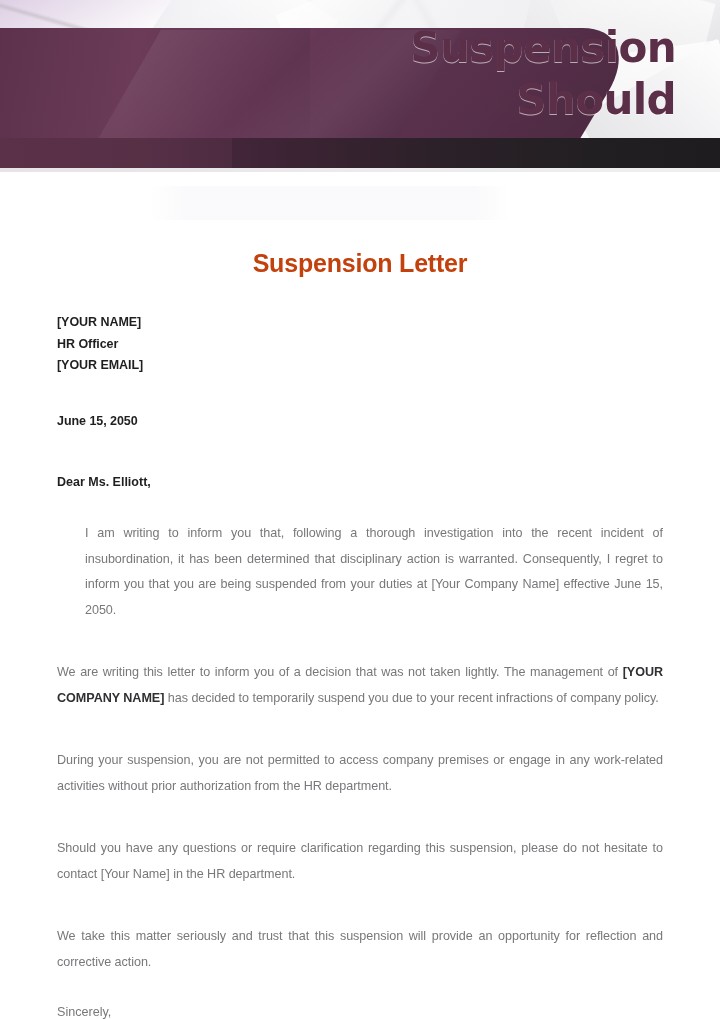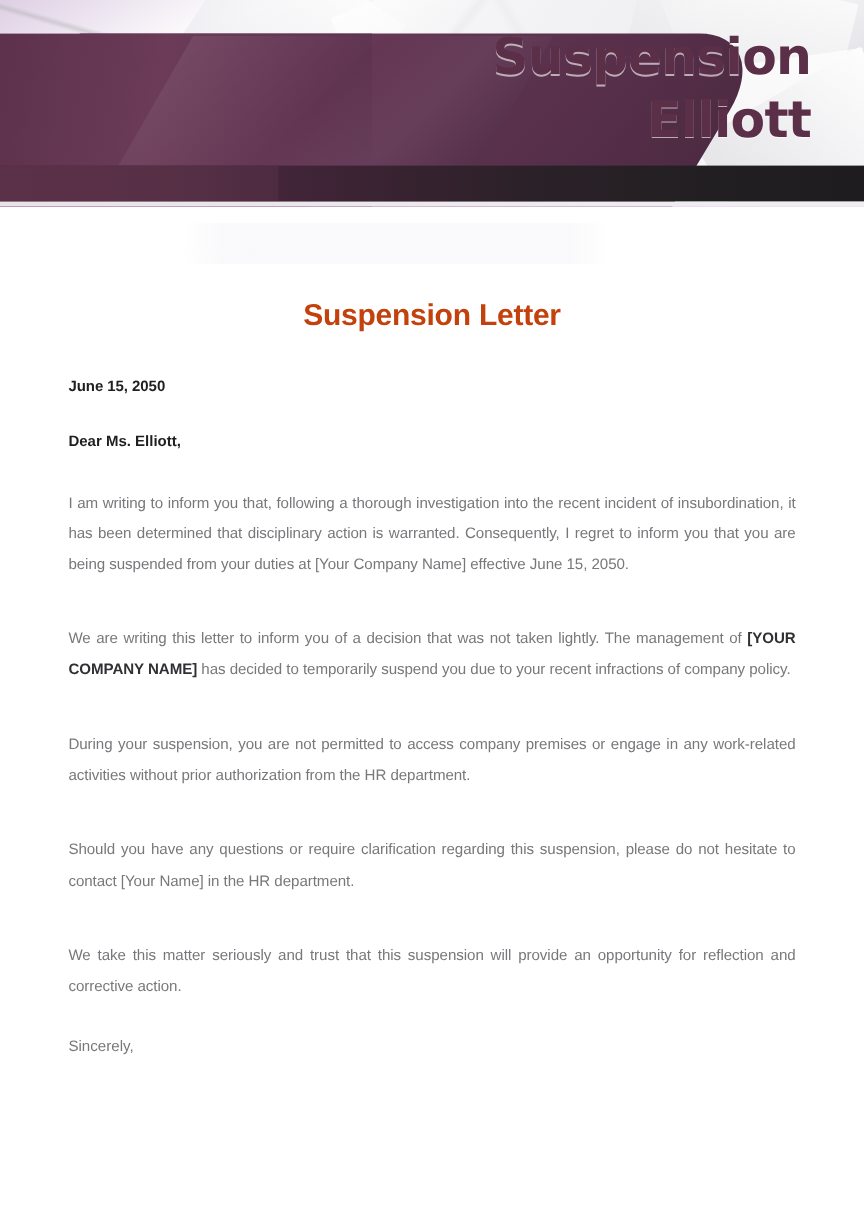--- a/index.html
+++ b/index.html
@@ -198,39 +198,39 @@
   .meta-line {
     font-family: "Liberation Sans", sans-serif;
     font-weight: 700;
     font-size: 12.5px;
     line-height: 21.5px;
     color: #1f1f1f;
     letter-spacing: -0.05px;
   }
 
   .salutation {
-    margin-top: 24px;
+    margin-top: 40px;
     font-family: "Liberation Sans", sans-serif;
     font-weight: 700;
     font-size: 12.5px;
     line-height: 21px;
     color: #1f1f1f;
   }
 
   .para {
     margin-top: 37px;
     font-family: "Liberation Sans", sans-serif;
     font-weight: 400;
     font-size: 12.6px;
     line-height: 25.5px;
     color: #78787c;
     text-align: justify;
     letter-spacing: -0.05px;
   }
-  .para.first { margin-top: 28px; }
+  .para.first { margin-top: 28px; margin-left: 28px; }
   .para .emph {
     font-weight: 700;
     color: #303034;
   }
 
   .signoff {
     margin-top: 25px;
     font-family: "Liberation Sans", sans-serif;
     font-weight: 400;
     font-size: 12.6px;
@@ -255,32 +255,37 @@
     <div class="purple-block"></div>
     <div class="purple-block-fill"></div>
     <div class="purple-sheen"></div>
 
     <div class="dark-band"></div>
     <div class="dark-band-notch"></div>
     <div class="header-bottom-edge"></div>
 
     <div class="header-title">
       <span class="line">Suspension</span>
-      <span class="line">Elliott</span>
+      <span class="line">Should</span>
     </div>
   </div>
 
   <div class="content">
 
     <div class="watermark"></div>
 
     <h1 class="doc-title">Suspension Letter</h1>
 
     <div class="letter">
 
+      <div class="block">
+        <div class="meta-line">[YOUR NAME]</div>
+        <div class="meta-line">HR Officer</div>
+        <div class="meta-line">[YOUR EMAIL]</div>
+      </div>
 
       <div class="block">
         <div class="meta-line">June 15, 2050</div>
       </div>
 
 
       <div class="salutation">Dear Ms. Elliott,</div>
 
       <p class="para first">I am writing to inform you that, following a thorough investigation into the recent incident of insubordination, it has been determined that disciplinary action is warranted. Consequently, I regret to inform you that you are being suspended from your duties at [Your Company Name] effective June 15, 2050.</p>
 

